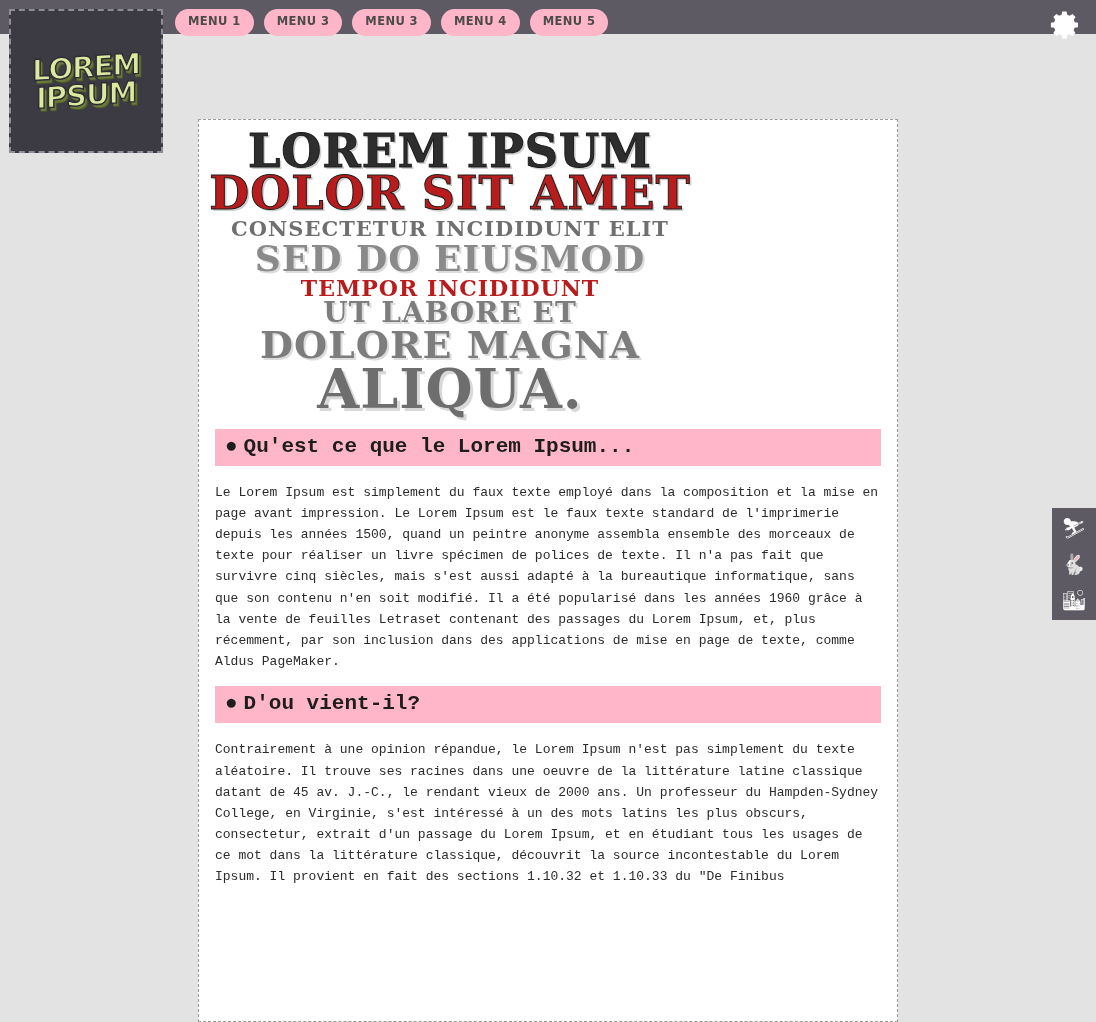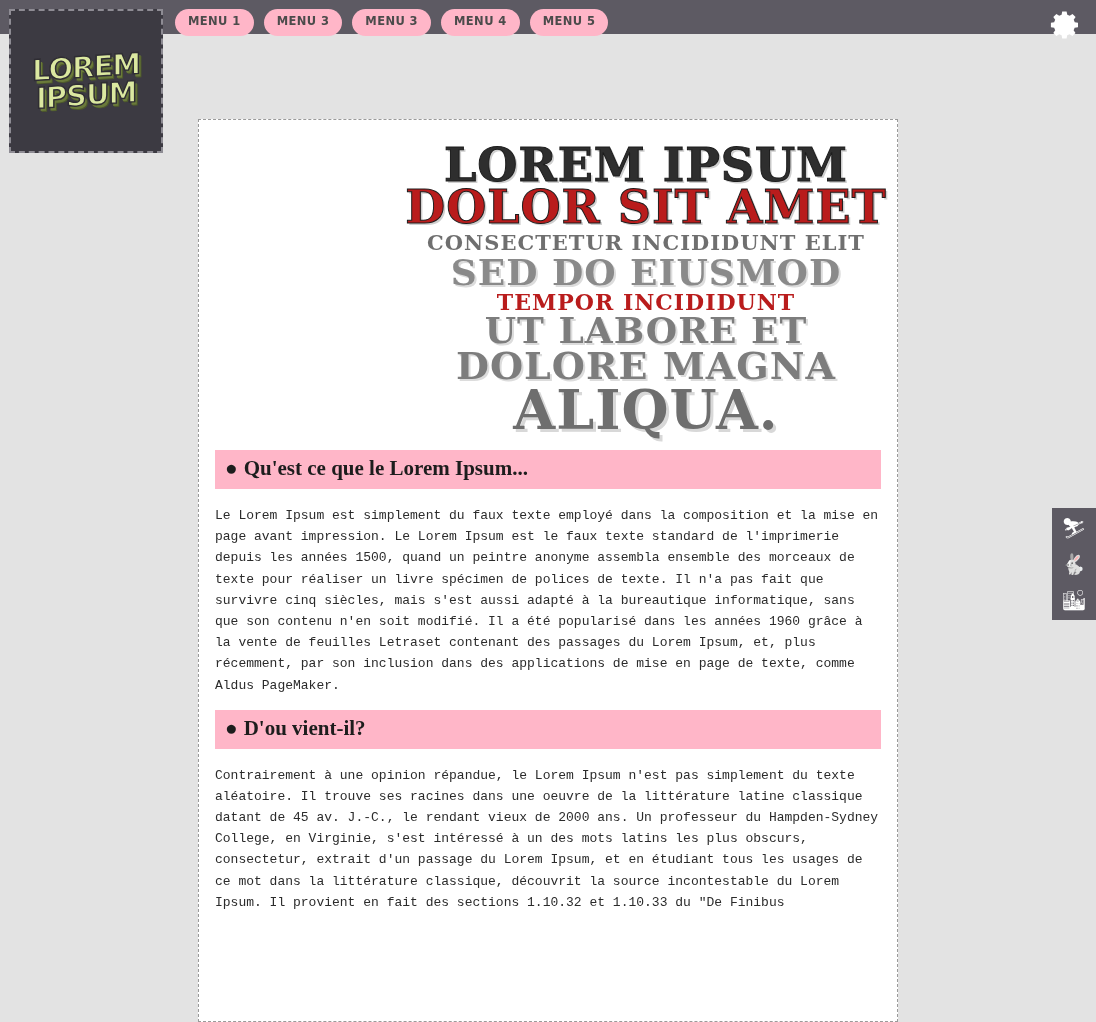--- a/index.html
+++ b/index.html
@@ -91,23 +91,23 @@
     width: 700px;
     height: 903px;
     background: #ffffff;
     border: 1px dashed #9a9a9a;
     box-sizing: border-box;
     overflow: hidden;
   }
 
   .hero {
     width: 100%;
-    padding-top: 24px;
-    display: flex;
-    justify-content: flex-end;
+    padding-top: 10px;
+    display: flex;
+    justify-content: flex-start;
     background: #fff;
   }
   .hero-inner {
     width: 502px;
     text-align: center;
     font-family: "DejaVu Serif", serif;
     font-weight: bold;
     color: #3b3b3b;
     letter-spacing: 1px;
     line-height: 0.92;
@@ -136,21 +136,21 @@
     text-shadow: 2px 2px 0 #dcdcdc;
     margin-top: 4px;
   }
   .h-l5 {
     font-size: 22px;
     color: #b91c1c;
     letter-spacing: 1px;
     margin-top: 3px;
   }
   .h-l6 {
-    font-size: 36px;
+    font-size: 28px;
     color: #7d7d7d;
     text-shadow: 2px 2px 0 #dcdcdc;
     margin-top: 2px;
   }
   .h-l7 {
     font-size: 38px;
     color: #7d7d7d;
     text-shadow: 2px 2px 0 #dcdcdc;
     margin-top: 2px;
   }
@@ -161,21 +161,21 @@
     margin-top: 2px;
   }
 
   .section-head {
     background: #ffb6c8;
     margin: 14px 16px 0 16px;
     padding: 6px 10px 8px 10px;
     font-size: 21px;
     font-weight: bold;
     color: #1d1d1d;
-    font-family: Liberation Serif, serif;
+    font-family: Liberation Mono, monospace;
   }
   .bullet { margin-right: 6px; }
 
   .para {
     margin: 16px 16px 0 16px;
     font-size: 13px;
     line-height: 1.63;
     color: #2b2b2b;
     font-family: Liberation Mono, monospace;
     text-align: left;

